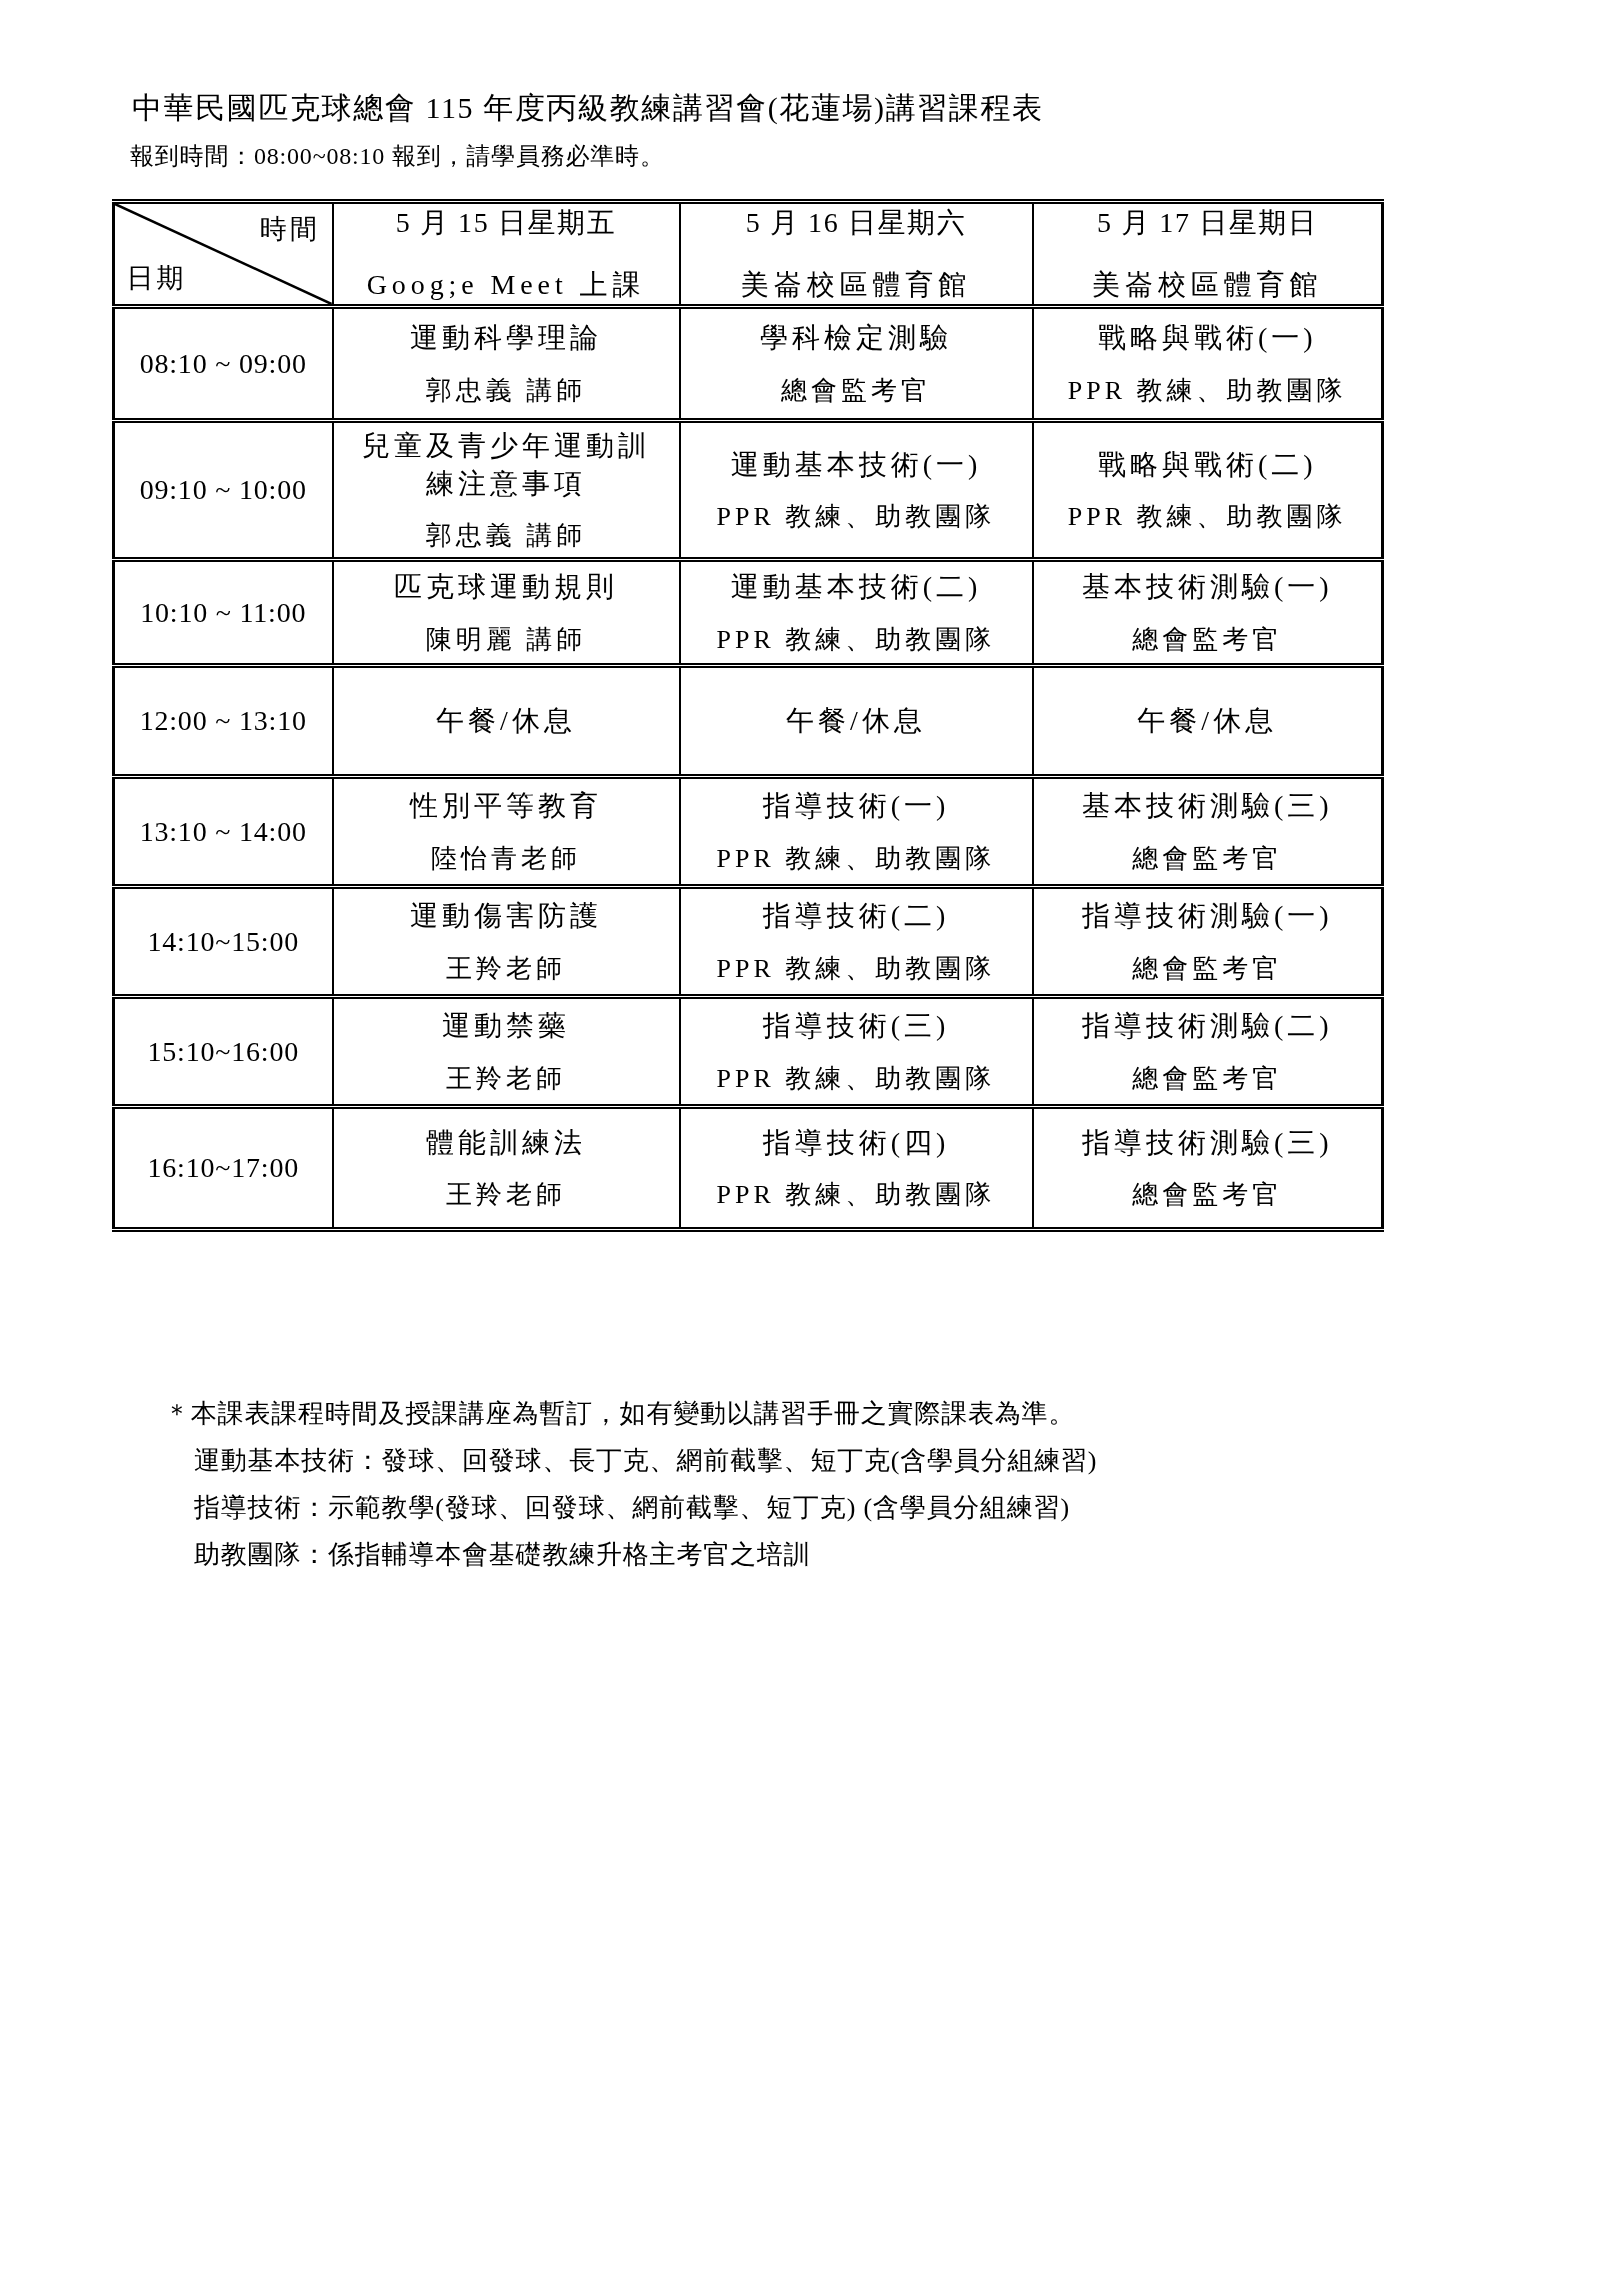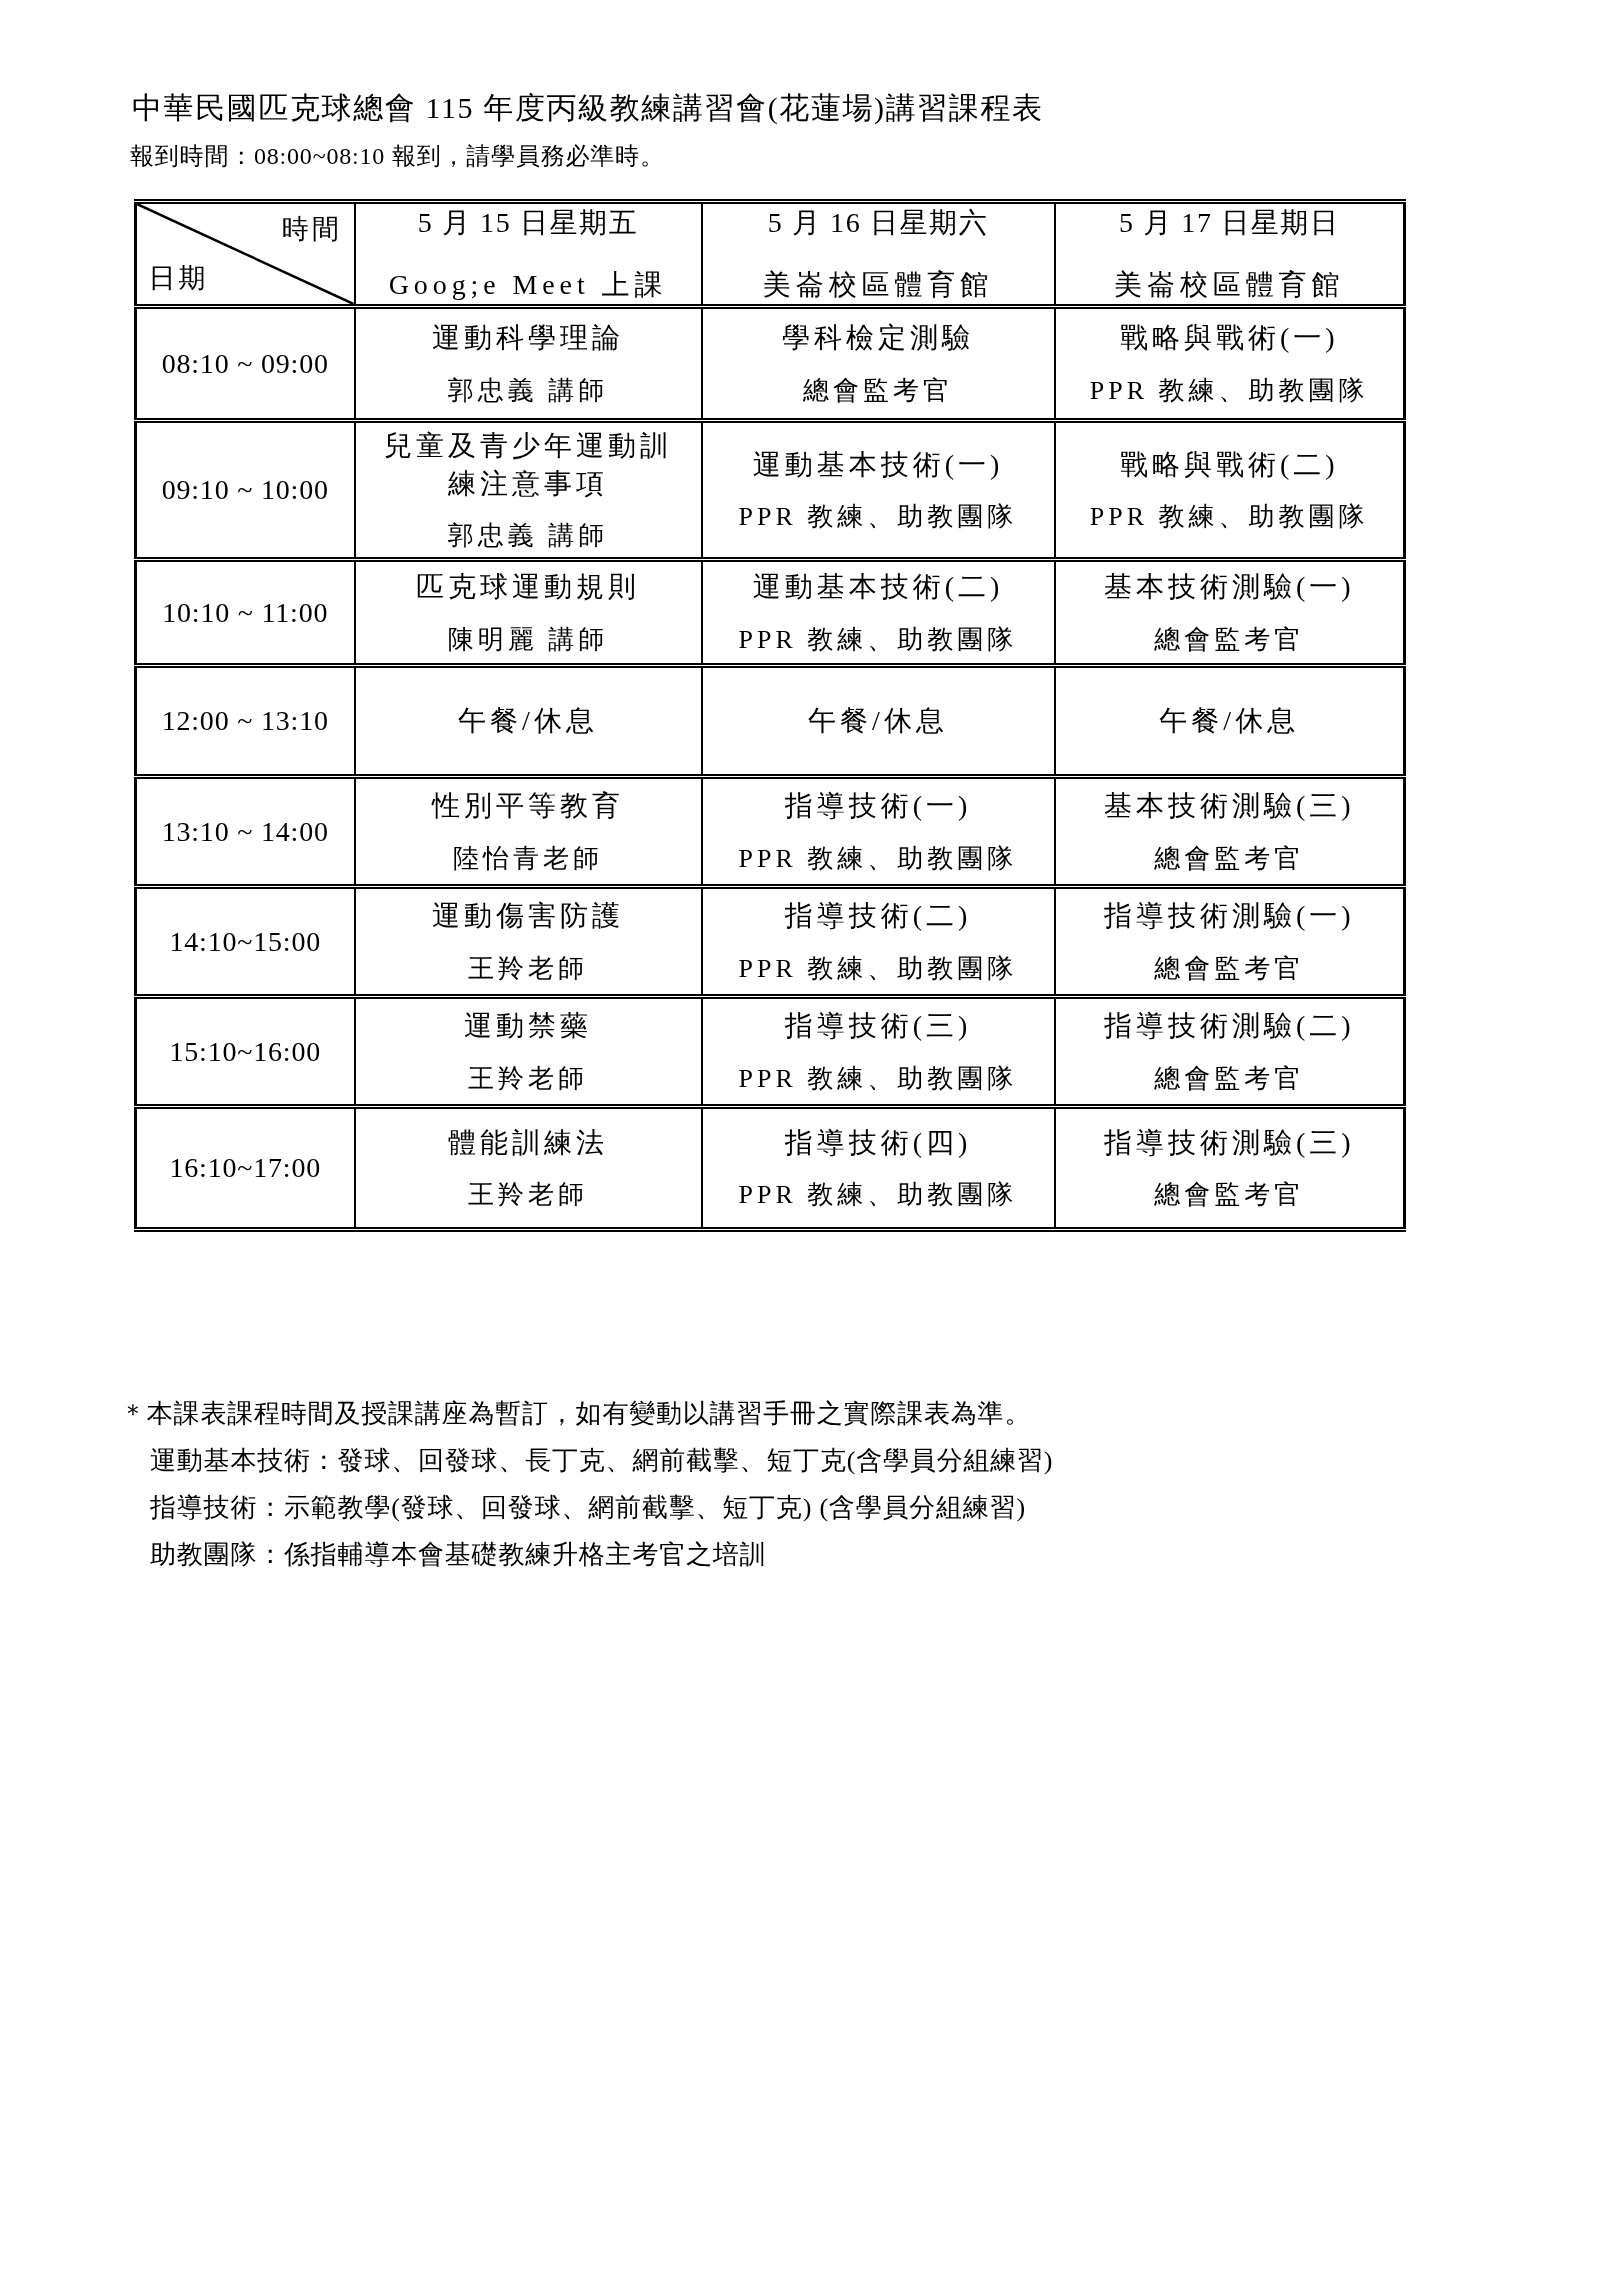--- a/index.html
+++ b/index.html
@@ -14,21 +14,21 @@
   .title {
     position: absolute; left: 132px; top: 88px;
     font-size: 30px; letter-spacing: 1.6px; white-space: nowrap;
   }
   .subtitle {
     position: absolute; left: 130px; top: 140px;
     font-size: 24px; letter-spacing: 0.8px; white-space: nowrap;
   }
 
   table.sched {
-    position: absolute; left: 134px; top: 199px;
+    position: absolute; left: 112px; top: 199px;
     width: 1269px;
     border-collapse: collapse; table-layout: fixed;
     border: 3.2px solid #000;
   }
   table.sched td {
     border-left: 2.4px solid #000;
     border-right: 2.4px solid #000;
     border-top: 5.7px double #000;
     border-bottom: 5.7px double #000;
     padding: 0;
@@ -45,21 +45,21 @@
   .c-date { font-size: 28px; letter-spacing: 1.6px; margin-bottom: 24px; white-space: nowrap; }
   .c-venue { font-size: 28px; letter-spacing: 4.9px; white-space: nowrap; }
 
   td.time { font-size: 27px; letter-spacing: 0.8px; white-space: nowrap; }
 
   .ct { font-size: 28px; letter-spacing: 4px; white-space: pre-line; line-height: 1.35; font-family: Liberation Serif, serif; }
   .cs { font-size: 26px; letter-spacing: 4px; margin-top: 16px; white-space: nowrap; text-align: center; }
   .cs:empty { margin-top: 0; }
 
   .notes { position: absolute; left: 120px; top: 1390px; font-size: 26px; letter-spacing: 0.8px; }
-  .note-line { line-height: 47px; white-space: nowrap; }
+  .note-line { line-height: 47px; white-space: nowrap; margin-left: 44px; }
   .note-line.indent { padding-left: 30px; }
 </style>
 </head>
 <body>
 
 <div class="page">
 
   <div class="title">中華民國匹克球總會 115 年度丙級教練講習會(花蓮場)講習課程表</div>
   <div class="subtitle">報到時間：08:00~08:10 報到，請學員務必準時。</div>
 

